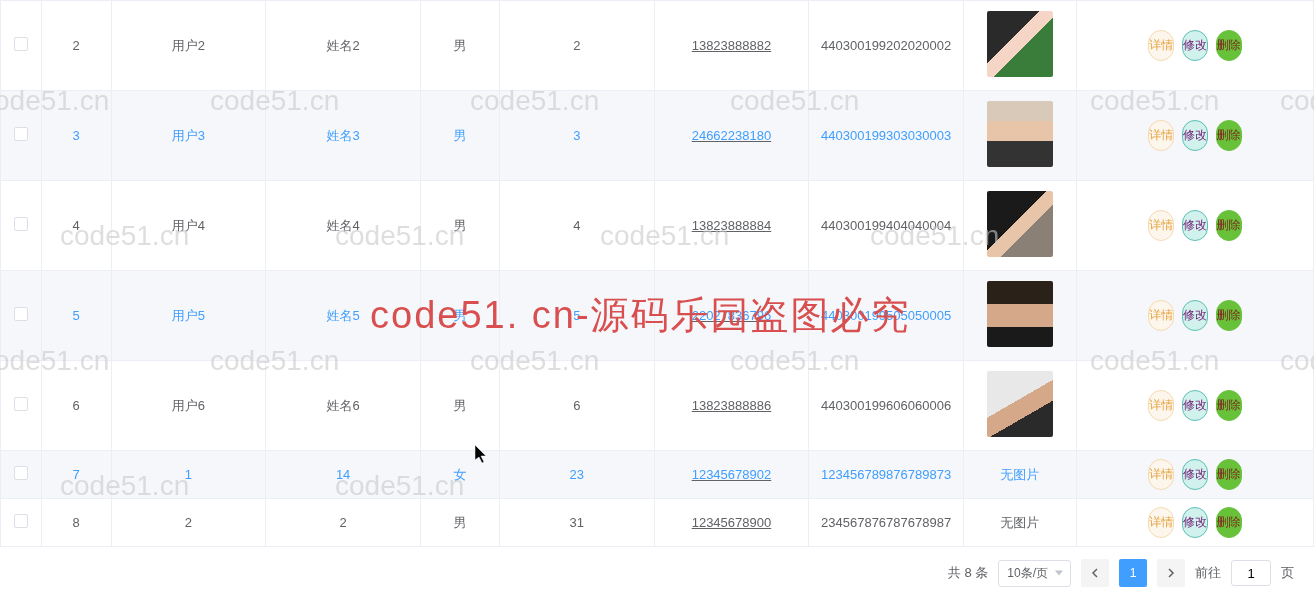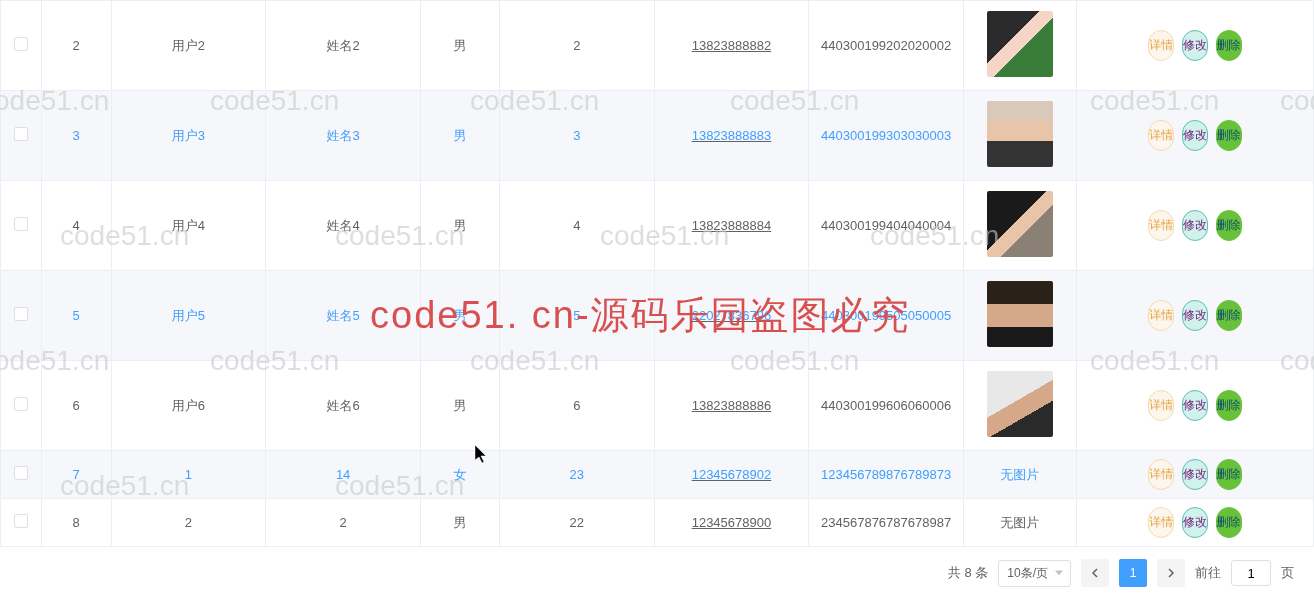--- a/index.html
+++ b/index.html
@@ -25,21 +25,21 @@
 .av1 { background: linear-gradient(135deg,#2a2a2a 0%,#2a2a2a 40%,#f5d6c6 40%,#f5d6c6 55%,#3a7d3a 55%); }
 .av2 { background: linear-gradient(180deg,#d9c9b8 0%,#d9c9b8 30%,#e8c4a8 30%,#e8c4a8 60%,#333 60%); }
 .av3 { background: linear-gradient(135deg,#1a1a1a 0%,#1a1a1a 45%,#e8c4a8 45%,#e8c4a8 60%,#8a8076 60%); }
 .av4 { background: linear-gradient(180deg,#2a2218 0%,#2a2218 35%,#d4a888 35%,#d4a888 70%,#1a1a1a 70%); }
 .av5 { background: linear-gradient(150deg,#e8e8e8 0%,#e8e8e8 45%,#d4a888 45%,#d4a888 65%,#2a2a2a 65%); }
 .btn { display: inline-block; padding: 6px 0; font-size: 12px; border-radius: 14px; border: 1px solid; cursor: pointer; margin: 0 2px; }
 .btn-warn { background: #fdf6ec; border-color: #e6a23c; color: #e6a23c; }
 .btn-warn.plain { background: #fdf6ec; border-color: #f5dab1; }
 .btn-info { background: #ecf5ff; border-color: #a0cfff; color: #409eff; }
 .btn-info.cyan { background: #d1f2ec; border-color: #5bc0b5; color: #701a75; }
-.btn-danger { background: #67c23a; border-color: #67c23a; color: #0c4a6e; }
+.btn-danger { background: #67c23a; border-color: #67c23a; color: #7f1d1d; }
 .pagination { display: flex; align-items: center; justify-content: flex-end; padding: 12px 20px; gap: 10px; font-size: 13px; color: #606266; }
 .select { border: 1px solid #dcdfe6; border-radius: 3px; padding: 4px 22px 4px 8px; font-size: 12px; position: relative; background: #fff; cursor: pointer; }
 .select::after { content: ''; position: absolute; right: 7px; top: 50%; width: 0; height: 0; border-left: 4px solid transparent; border-right: 4px solid transparent; border-top: 5px solid #c0c4cc; transform: translateY(-50%); }
 .pager-btn { width: 28px; height: 28px; border: none; background: #f4f4f5; color: #606266; border-radius: 2px; cursor: pointer; display: inline-flex; align-items: center; justify-content: center; font-size: 12px; }
 .pager-btn.active { background: #409eff; color: #fff; }
 .pager-btn svg { width: 10px; height: 10px; }
 .goto-input { width: 40px; height: 26px; border: 1px solid #dcdfe6; border-radius: 3px; text-align: center; font-size: 13px; }
 .watermark { position: absolute; color: #c9c9c9; font-size: 28px; pointer-events: none; z-index: 1; opacity: 0.6; font-family: Arial; }
 .cursor { position: absolute; left: 475px; top: 445px; pointer-events: none; z-index: 50; }
 .center-overlay { position: absolute; left: 370px; top: 290px; font-size: 38px; color: #d94f4f; font-weight: 500; pointer-events: none; z-index: 10; letter-spacing: 2px; }
@@ -67,21 +67,21 @@
       <span class="btn btn-danger">删除</span>
     </td>
         </tr>
         <tr class="row hover">
     <td class="col-check"><span class="checkbox"></span></td>
     <td class="col-id"><span class="linkish">3</span></td>
     <td class="col-user"><span class="linkish">用户3</span></td>
     <td class="col-name"><span class="linkish">姓名3</span></td>
     <td class="col-gender"><span class="linkish">男</span></td>
     <td class="col-num"><span class="linkish">3</span></td>
-    <td class="col-phone"><span class="linkish">13823888883</span></td>
+    <td class="col-phone"><span class="linkish">24662238180</span></td>
     <td class="col-idcard"><span class="linkish">440300199303030003</span></td>
     <td class="col-avatar"><span class="avatar av2"></span></td>
     <td class="col-ops">
       <span class="btn btn-warn plain">详情</span>
       <span class="btn btn-info cyan">修改</span>
       <span class="btn btn-danger">删除</span>
     </td>
         </tr>
         <tr class="row">
     <td class="col-check"><span class="checkbox"></span></td>
@@ -146,21 +146,21 @@
       <span class="btn btn-info cyan">修改</span>
       <span class="btn btn-danger">删除</span>
     </td>
         </tr>
         <tr class="row short">
     <td class="col-check"><span class="checkbox"></span></td>
     <td class="col-id"><span class="">8</span></td>
     <td class="col-user"><span class="">2</span></td>
     <td class="col-name"><span class="">2</span></td>
     <td class="col-gender"><span class="">男</span></td>
-    <td class="col-num"><span class="">22</span></td>
+    <td class="col-num"><span class="">31</span></td>
     <td class="col-phone"><span class="">12345678900</span></td>
     <td class="col-idcard"><span class="">234567876787678987</span></td>
     <td class="col-avatar"><span class="noimg ">无图片</span></td>
     <td class="col-ops">
       <span class="btn btn-warn plain">详情</span>
       <span class="btn btn-info cyan">修改</span>
       <span class="btn btn-danger">删除</span>
     </td>
         </tr>
       </tbody>

